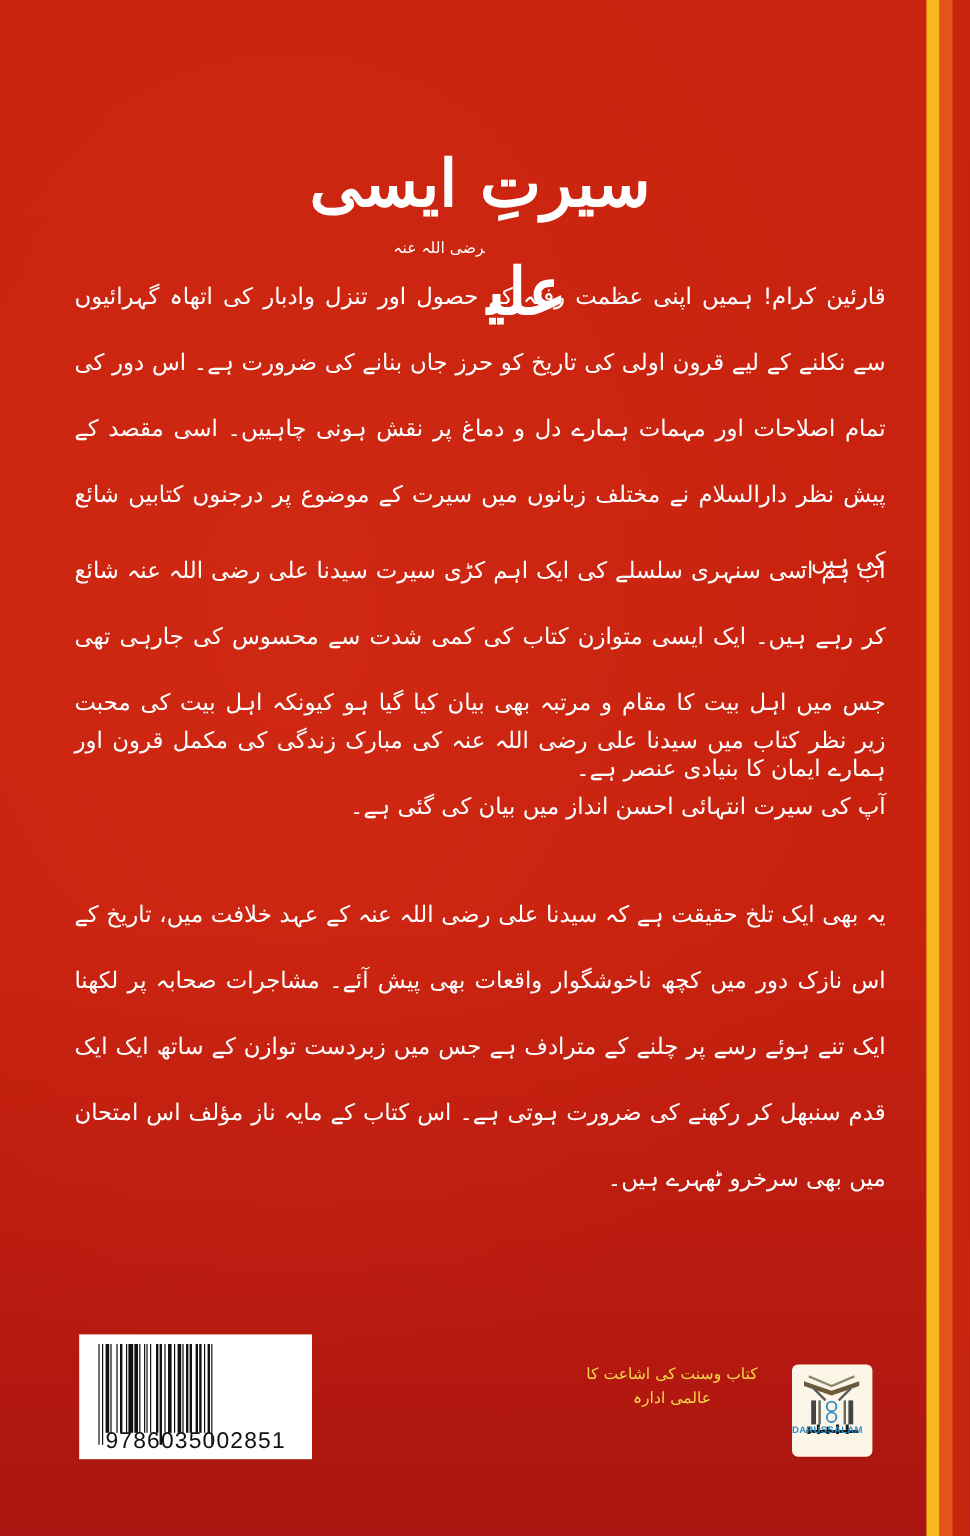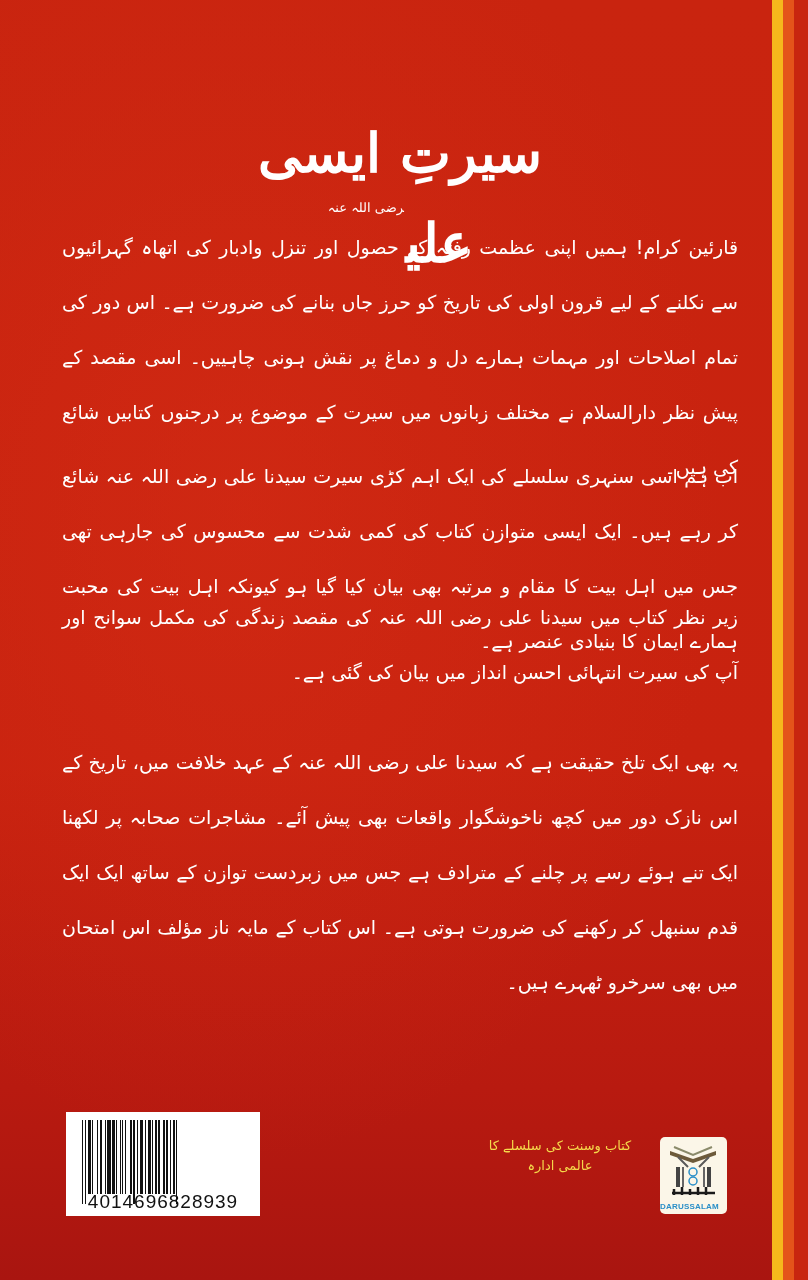--- a/index.html
+++ b/index.html
@@ -140,21 +140,21 @@
       background: #fbf6e8;
       border-radius: 5px;
     }
     .logo-box svg {
       position: absolute;
       left: 0; top: 0;
     }
     .logo-caption {
       position: absolute;
       left: 0;
-      bottom: 3px;
+      bottom: 18px;
       width: 57px;
       text-align: left;
       font-family: "Liberation Sans", sans-serif;
       font-weight: bold;
       font-size: 8px;
       color: #2a8fc8;
       letter-spacing: 0.2px;
     }
   </style>
 </head>
@@ -163,21 +163,21 @@
 <div class="cover"></div>
 
 <div class="stripe stripe-yellow"></div>
 <div class="stripe stripe-orange"></div>
 <div class="stripe stripe-red"></div>
 
 <div class="title"><span>سیرتِ ایسی علی</span><span class="honorific">رضی اللہ عنہ</span></div>
 
 <div class="body-text p1">قارئین کرام! ہمیں اپنی عظمت رفتہ کے حصول اور تنزل وادبار کی اتھاہ گہرائیوں سے نکلنے کے لیے قرون اولی کی تاریخ کو حرز جاں بنانے کی ضرورت ہے۔ اس دور کی تمام اصلاحات اور مہمات ہمارے دل و دماغ پر نقش ہونی چاہییں۔ اسی مقصد کے پیش نظر دارالسلام نے مختلف زبانوں میں سیرت کے موضوع پر درجنوں کتابیں شائع کی ہیں۔</div>
 <div class="body-text p2">اب ہم اسی سنہری سلسلے کی ایک اہم کڑی سیرت سیدنا علی رضی اللہ عنہ شائع کر رہے ہیں۔ ایک ایسی متوازن کتاب کی کمی شدت سے محسوس کی جارہی تھی جس میں اہل بیت کا مقام و مرتبہ بھی بیان کیا گیا ہو کیونکہ اہل بیت کی محبت ہمارے ایمان کا بنیادی عنصر ہے۔</div>
-<div class="body-text p3">زیر نظر کتاب میں سیدنا علی رضی اللہ عنہ کی مقصد زندگی کی مکمل سوانح اور آپ کی سیرت انتہائی احسن انداز میں بیان کی گئی ہے۔</div>
+<div class="body-text p3">زیر نظر کتاب میں سیدنا علی رضی اللہ عنہ کی مبارک زندگی کی مکمل قرون اور آپ کی سیرت انتہائی احسن انداز میں بیان کی گئی ہے۔</div>
 <div class="body-text p4">یہ بھی ایک تلخ حقیقت ہے کہ سیدنا علی رضی اللہ عنہ کے عہد خلافت میں، تاریخ کے اس نازک دور میں کچھ ناخوشگوار واقعات بھی پیش آئے۔ مشاجرات صحابہ پر لکھنا ایک تنے ہوئے رسے پر چلنے کے مترادف ہے جس میں زبردست توازن کے ساتھ ایک ایک قدم سنبھل کر رکھنے کی ضرورت ہوتی ہے۔ اس کتاب کے مایہ ناز مؤلف اس امتحان میں بھی سرخرو ٹھہرے ہیں۔</div>
 
 <div class="barcode-box">
   <div class="barcode-bars">
       <span class=" long" style="width: 1.25px;"></span>
       <span class="gap long" style="width: 1.25px;"></span>
       <span class=" long" style="width: 1.25px;"></span>
       <span class="gap" style="width: 2.5px;"></span>
       <span style="width: 2.5px;"></span>
       <span class="gap" style="width: 1.25px;"></span>
@@ -223,25 +223,25 @@
       <span class="gap" style="width: 1.25px;"></span>
       <span style="width: 2.5px;"></span>
       <span class="gap" style="width: 1.25px;"></span>
       <span style="width: 1.25px;"></span>
       <span class="gap" style="width: 2.5px;"></span>
       <span style="width: 1.25px;"></span>
       <span class="gap long" style="width: 1.25px;"></span>
       <span class=" long" style="width: 1.25px;"></span>
       <span class="gap long" style="width: 1.25px;"></span>
     </div>
-  <div class="barcode-number">4014696828939</div>
+  <div class="barcode-number">9786035002851</div>
 </div>
 
 <div class="publisher">
-  <span class="publisher-tagline">کتاب وسنت کی سلسلے کا عالمی ادارہ</span>
+  <span class="publisher-tagline">کتاب وسنت کی اشاعت کا عالمی ادارہ</span>
 </div>
 
 <div class="logo-box">
   <svg width="67" height="66" viewBox="0 0 67 66">
 
     <path d="M10 14 L33 22 L56 14 L56 18 L33 26 L10 18 Z" fill="#6d5a3a"></path>
     <path d="M14 10 L33 18 L52 10" stroke="#8a8a6a" stroke-width="2" fill="none"></path>
     <path d="M18 20 L28 30 M49 20 L39 30" stroke="#5a5a5a" stroke-width="2"></path>
 
     <rect x="16" y="30" width="4" height="20" fill="#444"></rect>

